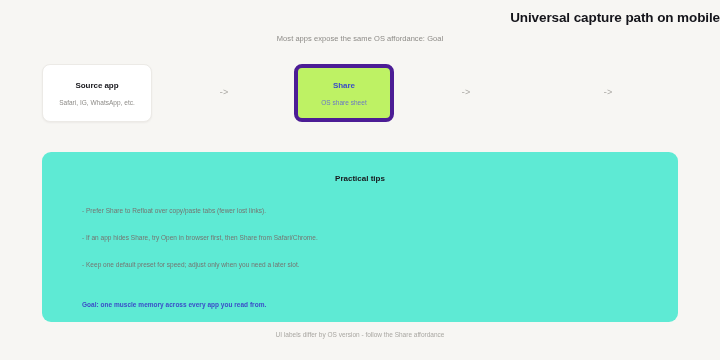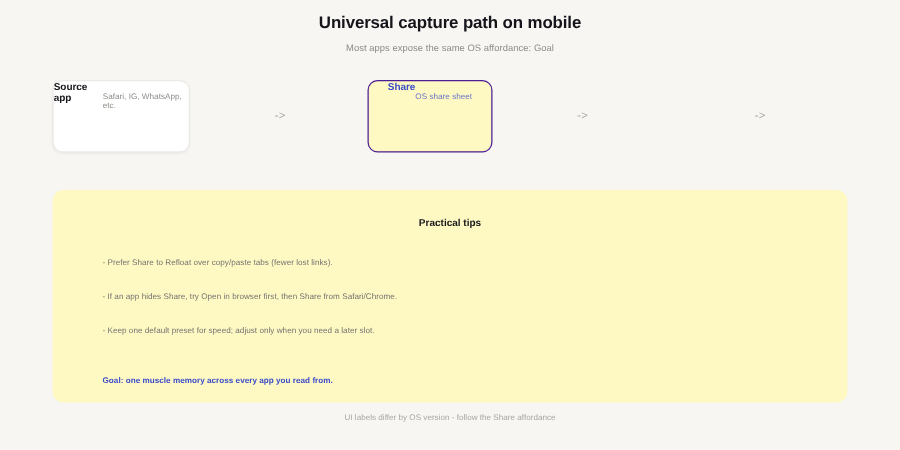--- a/index.html
+++ b/index.html
@@ -25,20 +25,21 @@
   .header {
     padding-top: 10px;
     text-align: center;
   }
   .page-title {
     font-size: 13.5px;
     font-weight: bold;
     color: #14141a;
     letter-spacing: -0.1px;
     margin: 0;
+    text-align: right;
   }
   .page-subtitle {
     font-size: 7.5px;
     color: #8d8b87;
     margin-top: 9px;
     letter-spacing: 0.05px;
   }
 
   
   .flow {
@@ -47,40 +48,41 @@
     justify-content: center;
     margin-top: 21px;
     padding: 0 42px;
     box-sizing: border-box;
   }
   .card {
     box-sizing: border-box;
     height: 58px;
     border-radius: 8px;
     display: flex;
-    align-items: flex-start;
+    flex-direction: column;
+    align-items: center;
     justify-content: center;
     background: #ffffff;
     border: 1px solid #eceae6;
     box-shadow: 0 1px 2px rgba(30, 28, 24, 0.05);
   }
   .card-title {
     font-size: 8px;
     font-weight: bold;
     color: #17171c;
     letter-spacing: -0.05px;
   }
   .card-sub {
     font-size: 6.5px;
     color: #8d8b87;
     margin-top: 9px;
     letter-spacing: 0.02px;
   }
   .card.step-source   { width: 110px; }
-  .card.step-share    { width: 100px; background: #fef9c3; border: 1px solid #4c1d95; box-shadow: none; }
+  .card.step-share    { width: 100px; background: #bef264; border: 4px solid #4c1d95; box-shadow: none; }
   .card.step-refloat  { width: 118px; background: #ffffff; border: 2px solid #7e8ddb; box-shadow: none; }
   .card.step-inbox    { width: 191px; }
 
   .card.step-share .card-title { color: #3b4cc8; }
   .card.step-share .card-sub   { color: #6a76c6; }
 
   .arrow {
     flex: 1 1 auto;
     text-align: center;
     font-size: 9px;
@@ -91,21 +93,21 @@
   }
 
   
   .tips-panel {
     position: absolute;
     left: 42px;
     top: 152px;
     width: 636px;
     height: 170px;
     box-sizing: border-box;
-    background: #fef9c3;
+    background: #5eead4;
     border-radius: 9px;
   }
   .tips-heading {
     text-align: center;
     font-size: 8px;
     font-weight: bold;
     color: #17171c;
     padding-top: 22px;
   }
   .tips-list {

